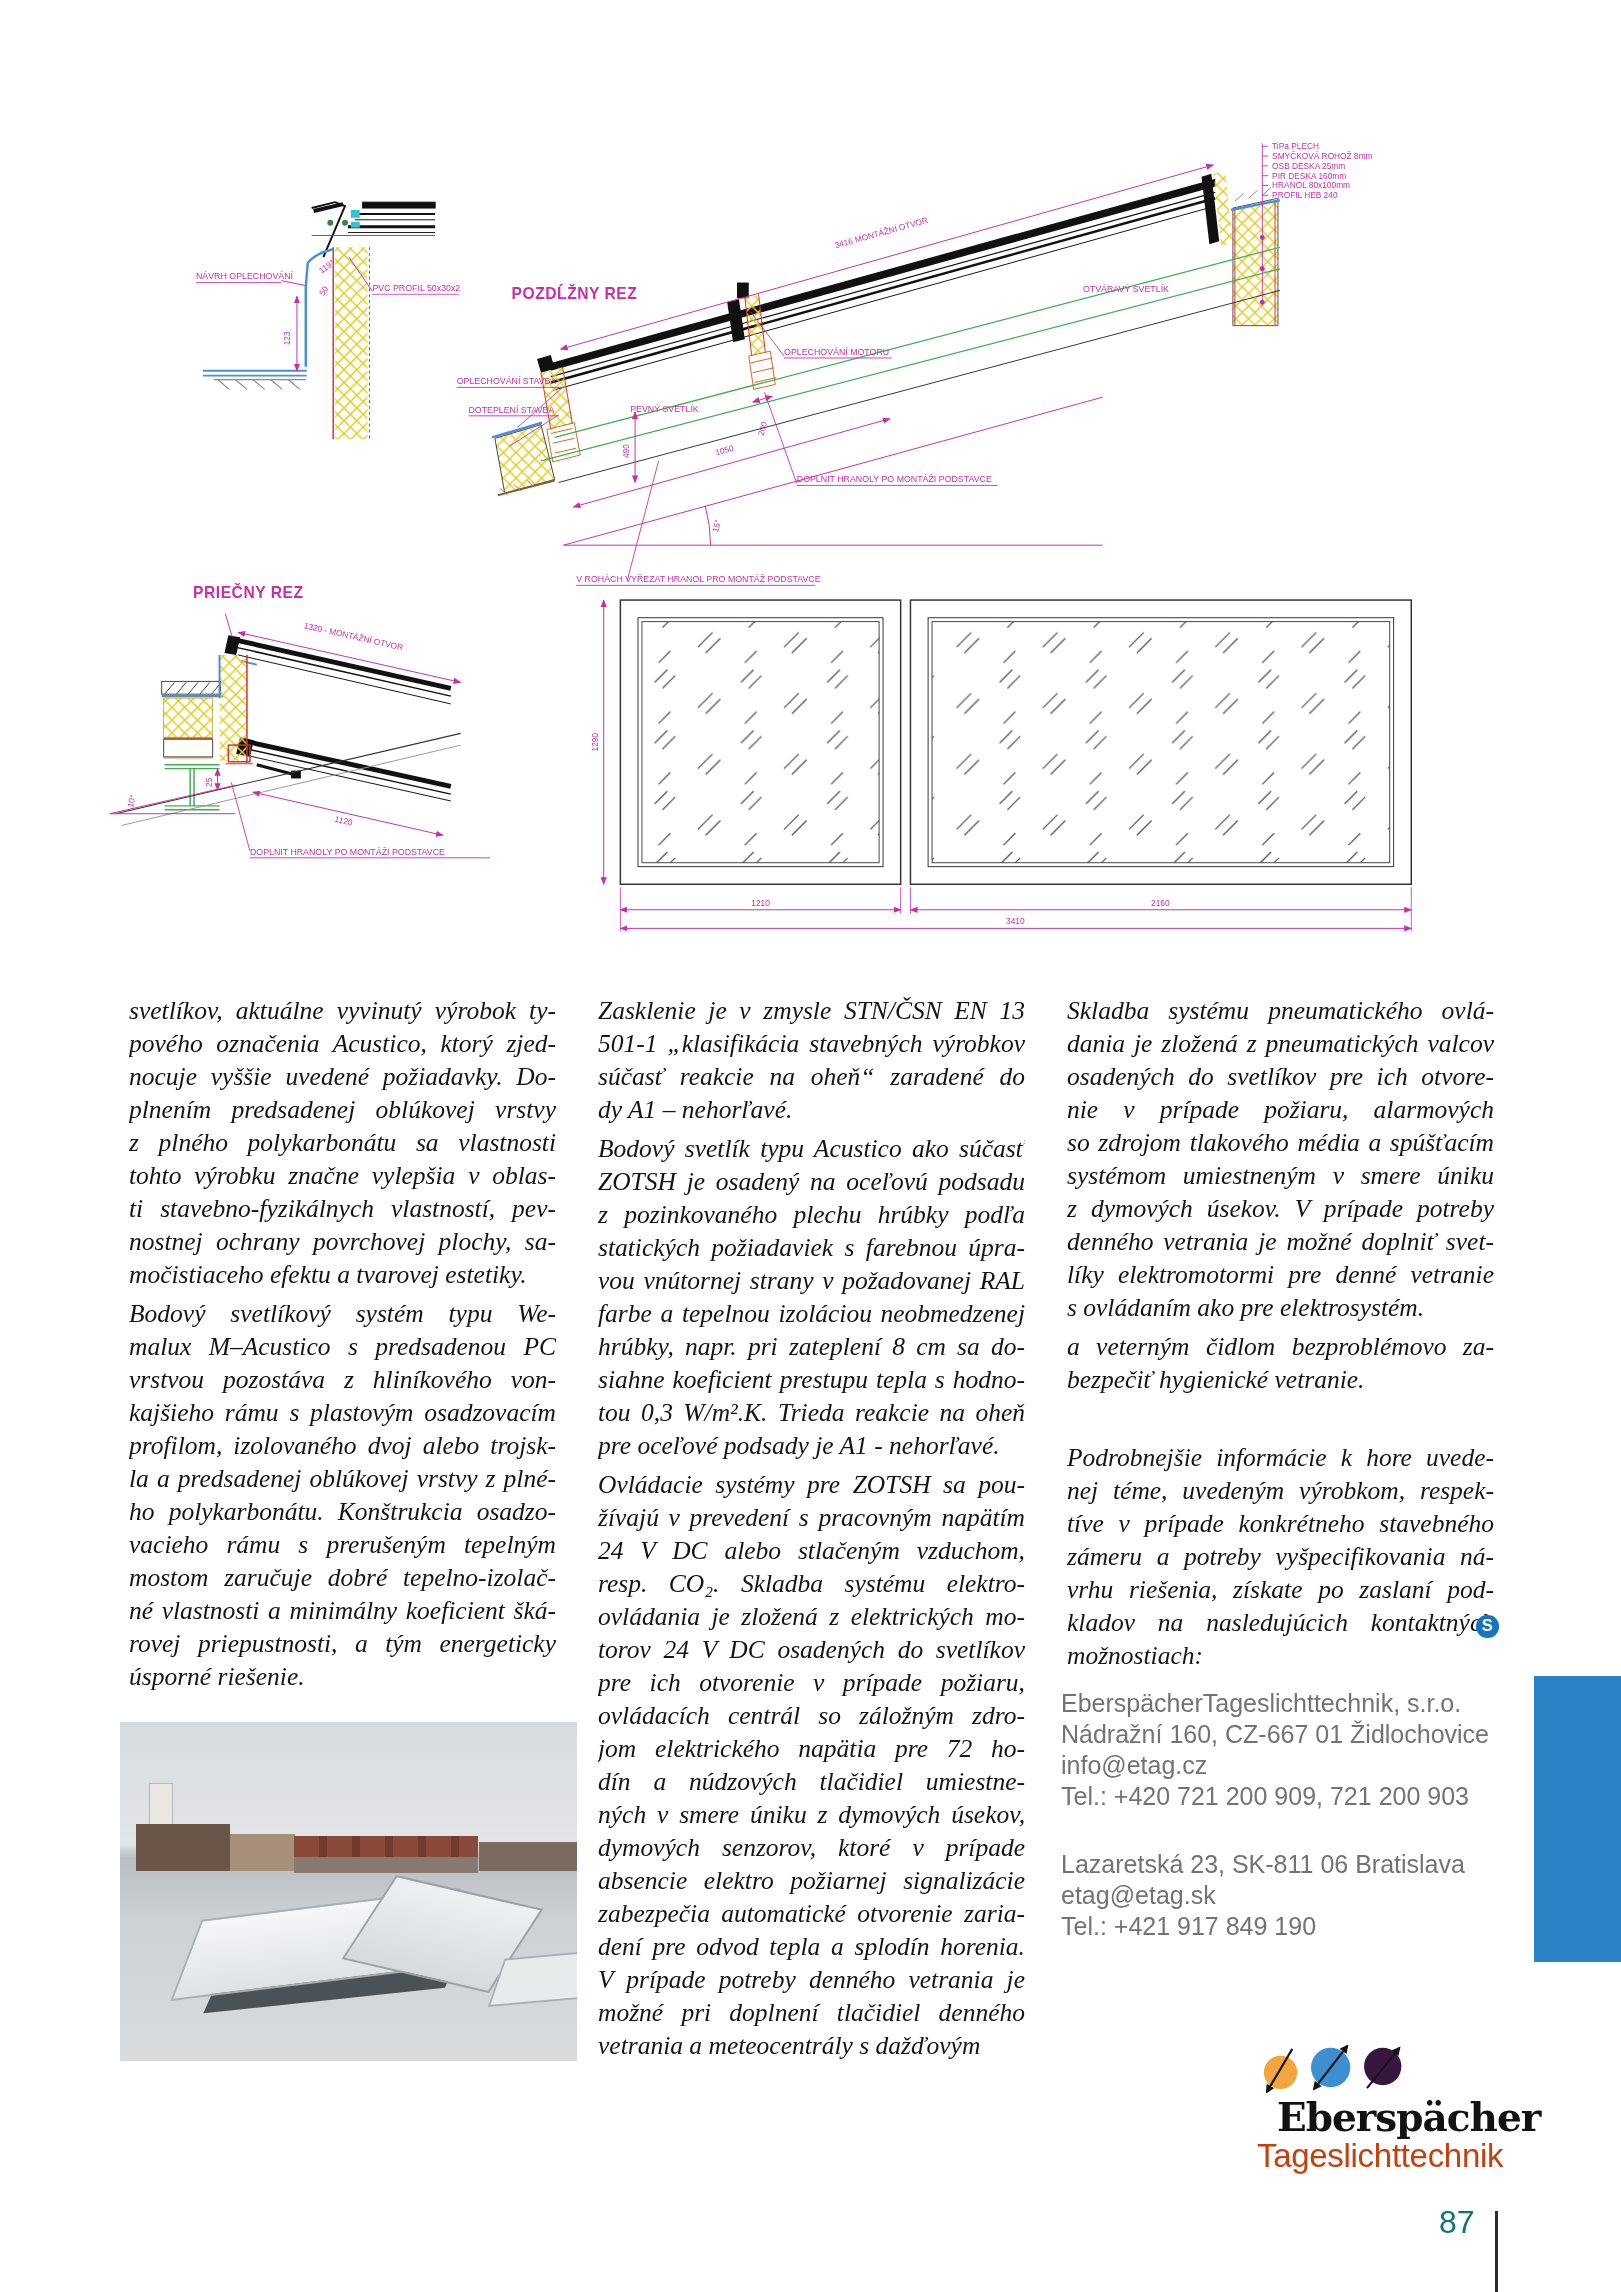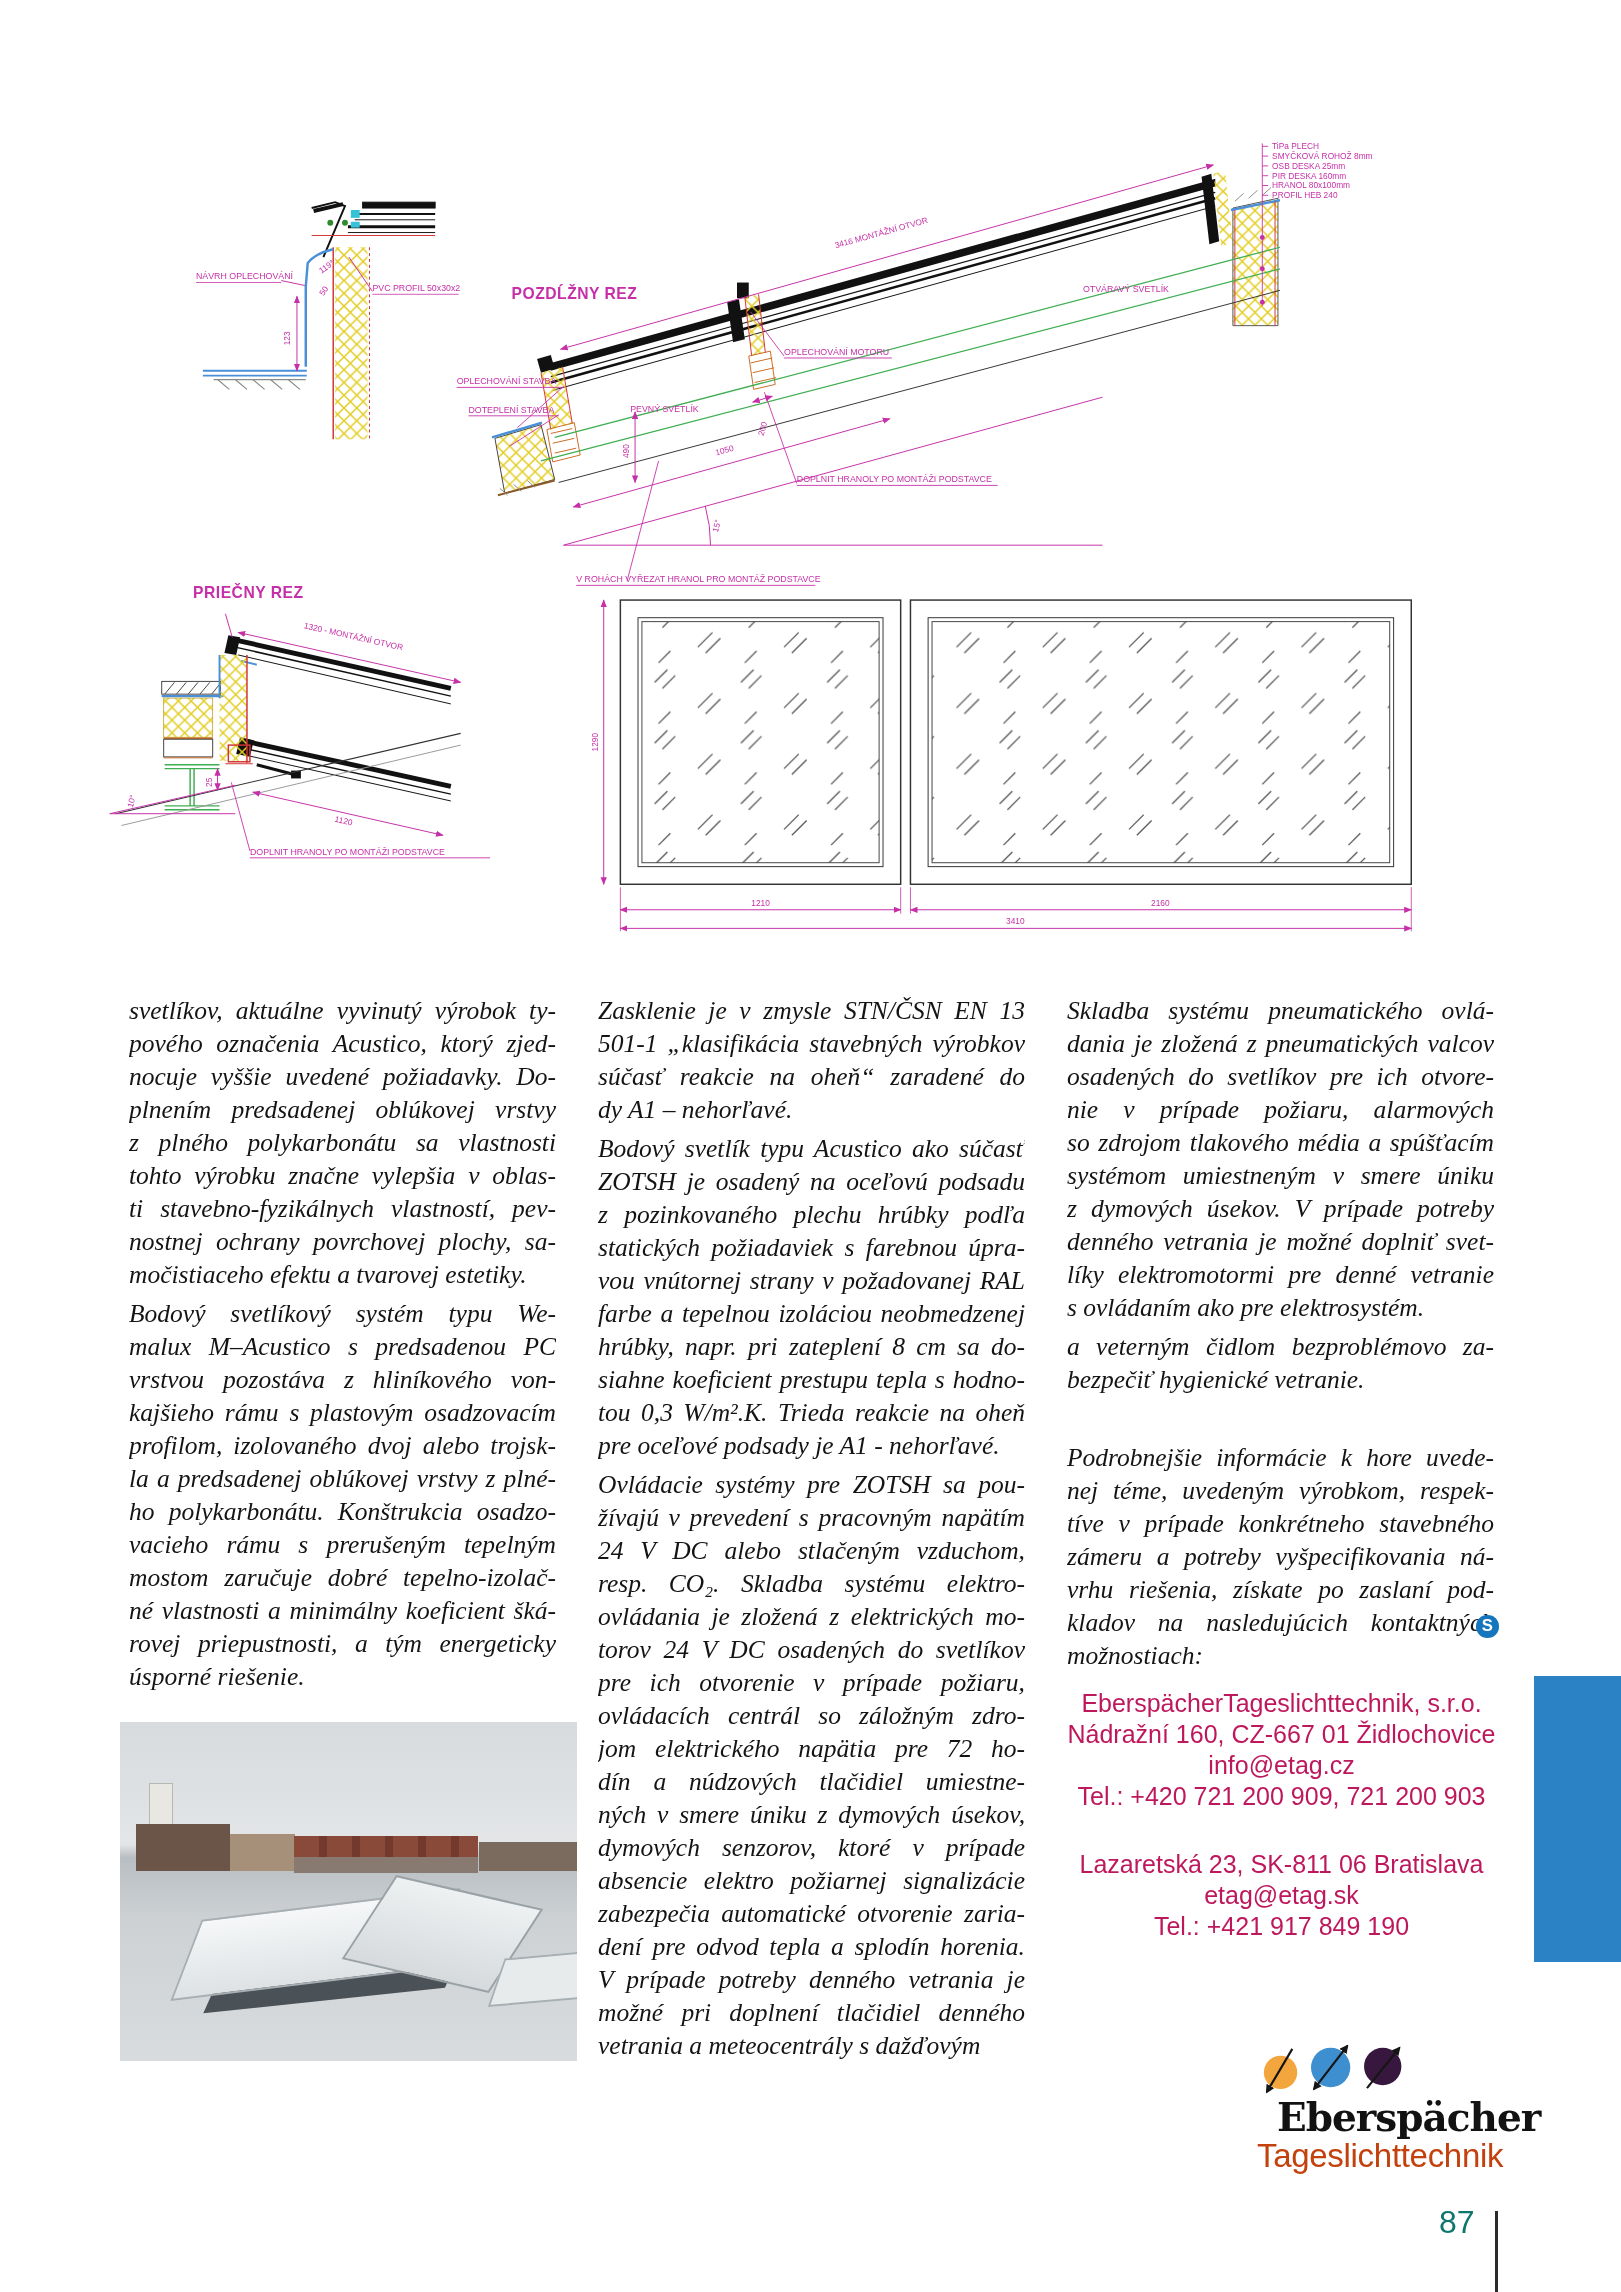--- a/index.html
+++ b/index.html
@@ -32,21 +32,21 @@
   .ph-b4{left:174px;top:135px;width:184px;height:15.7px;background:#887a70;}
   .ph-b5{left:359px;top:120px;width:98px;height:29px;background:#7b6a5e;}
   .ph-gap{left:96px;top:220px;width:243px;height:57px;background:#4a5258;transform:rotate(-6deg) skewX(-30deg);}
   .ph-lid1{left:65px;top:184px;width:257px;height:73px;background:linear-gradient(#f5f7f8,#dee2e4);
            border:2px solid #a8afb3;transform:rotate(-7deg) skewX(-28deg);}
   .ph-lid2{left:247px;top:165px;width:147px;height:90px;background:linear-gradient(#eef1f2,#d6dadc);
            border:2px solid #9aa2a6;transform:rotate(13deg) skewX(-20deg);}
   .ph-lid3{left:376px;top:233px;width:94px;height:43px;background:#e8ebec;border:2px solid #a8afb3;
            transform:rotate(-5deg) skewX(-24deg);}
   
-  .contact{position:absolute;left:1061px;width:441px;text-align:center;color:#be185d;
+  .contact{position:absolute;left:1061px;width:441px;text-align:left;color:#737373;
            font-family:"Liberation Sans","DejaVu Sans",sans-serif;font-size:25px;line-height:31px;}
   .bluebar{position:absolute;left:1534px;top:1676px;width:87px;height:286px;background:#2b82c4;}
   
   .logo-svg{position:absolute;left:1255px;top:2035px;}
   .logo-word{position:absolute;left:1257px;top:2094px;font-family:"DejaVu Serif",serif;font-weight:bold;
              font-size:39px;letter-spacing:-1px;color:#121212;margin-left:20px;}
   .logo-sub{position:absolute;left:1257px;top:2137px;font-family:"Liberation Sans",sans-serif;
             font-size:33px;letter-spacing:-0.3px;color:#c2410c;}
   
   .pageno{position:absolute;left:1439px;top:2204px;font:32px "Liberation Sans",sans-serif;color:#0f766e;}

